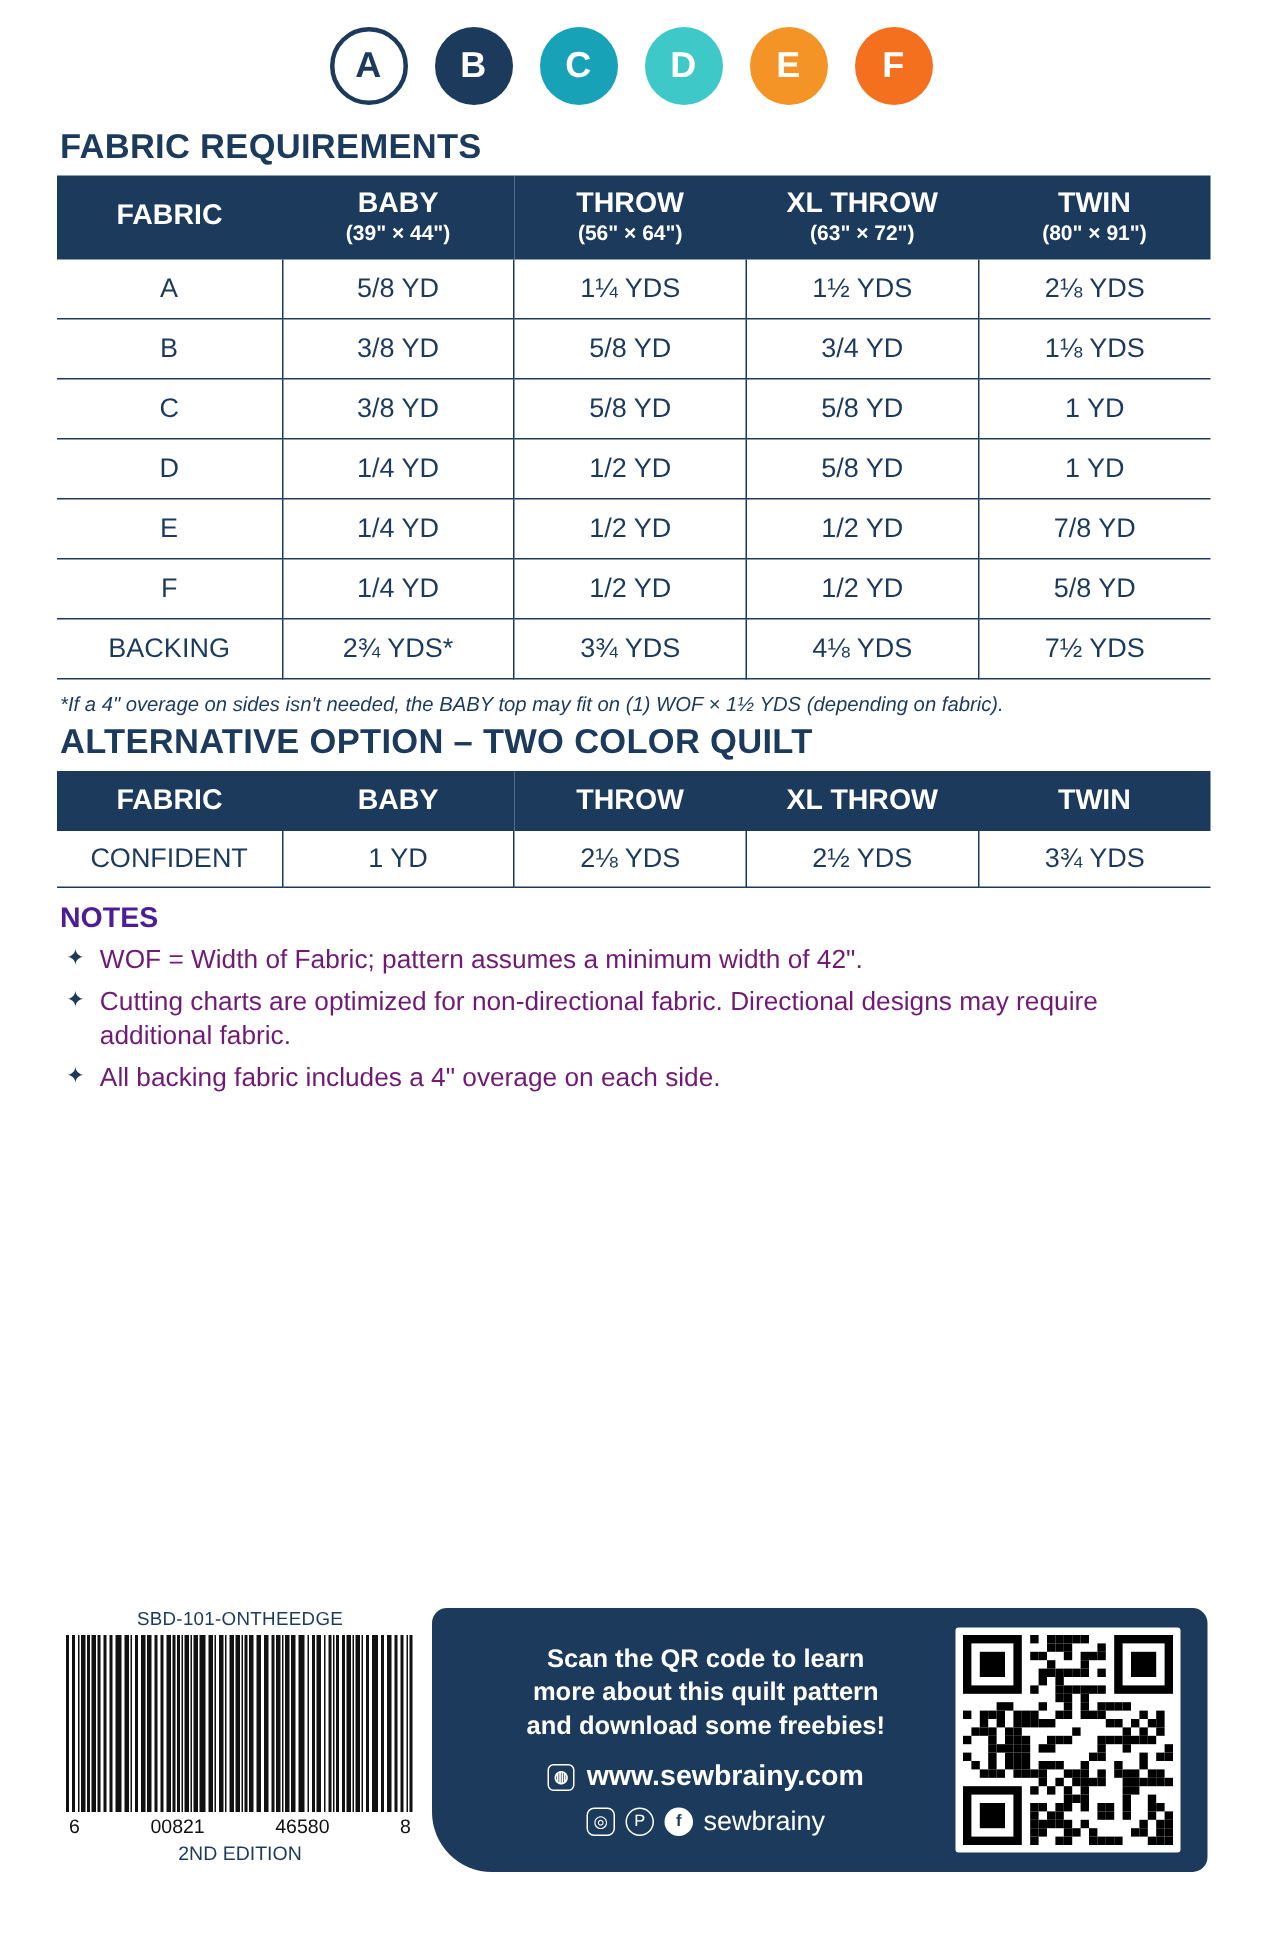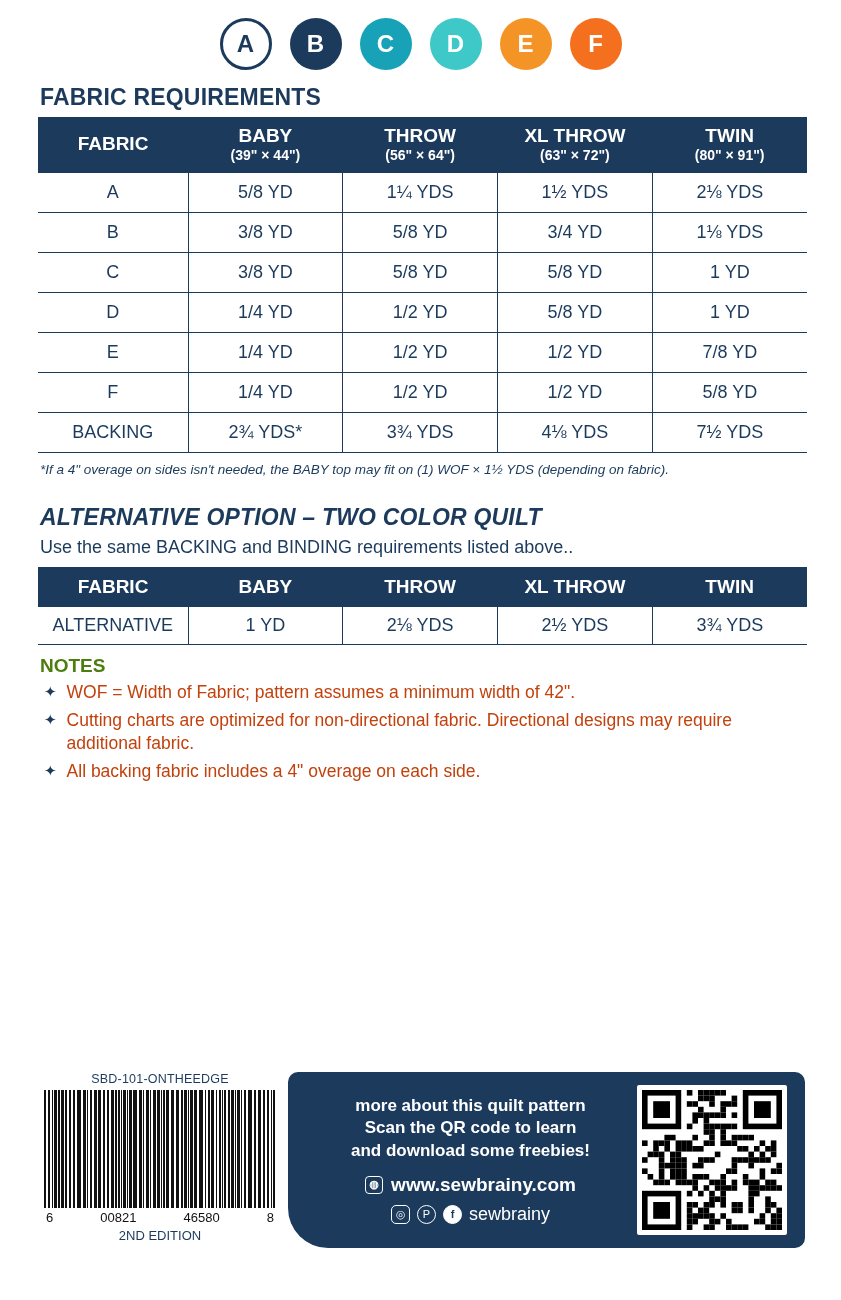--- a/index.html
+++ b/index.html
@@ -87,24 +87,24 @@
   }
   .tbl-alt tbody td {
     text-align:center; font-size:18px; color:#1b3a5c;
     padding: 8px 2px; border-bottom:1px solid #1b3a5c;
     border-right: 1px solid #1b3a5c;
   }
   .tbl-alt tbody td:last-child { border-right:none; }
   .tbl-alt colgroup col:first-child { width:150px; }
 
   
-  .notes-title { font-size: 19px; font-weight:bold; color:#4d7c0f; margin: 10px 0 4px 4px; }
+  .notes-title { font-size: 19px; font-weight:bold; color:#4c1d95; margin: 10px 0 4px 4px; }
   .note-row { display:flex; gap:10px; margin: 0 0 4px 8px; align-items:flex-start; }
   .note-star { color:#1b3a5c; font-size:15px; line-height:1.4; }
-  .note-text { font-size:17.5px; color:#c2410c; line-height:1.35; max-width:745px; }
+  .note-text { font-size:17.5px; color:#701a75; line-height:1.35; max-width:745px; }
 
   
   .footer { position:absolute; left:36px; right:36px; bottom: 28px; height: 200px; }
   .barcode-block {
     position:absolute; left: 8px; top: 0; width: 232px; text-align:center;
   }
   .sku { font-size: 12.5px; color:#1b3a5c; letter-spacing:.2px; margin-bottom:4px; }
   .barcode { height: 118px; display:flex; align-items:flex-end; gap:0; justify-content:center; }
   .barcode i { display:block; background:#111; height:100%; }
   .barcode-nums {
@@ -244,43 +244,42 @@
         <td>2¾ YDS*</td>
         <td>3¾ YDS</td>
         <td>4⅛ YDS</td>
         <td>7½ YDS</td>
       </tr>
     </tbody>
   </table>
 
   <div class="footnote">*If a 4" overage on sides isn't needed, the BABY top may fit on (1) WOF × 1½ YDS (depending on fabric).</div>
 
-  <div class="sec-title" style="margin-top:27px;font-style:italic;">ALTERNATIVE OPTION – TWO COLOR QUILT</div>
-  <div class="alt-sub">Use the same BACKING and BINDING requirements listed above..</div>
+  <div class="sec-title" style="margin-top:4px;">ALTERNATIVE OPTION – TWO COLOR QUILT</div>
 
   <table class="tbl-alt">
     <colgroup>
         <col>
         <col>
         <col>
         <col>
         <col>
       </colgroup>
     <thead>
       <tr>
         <th>FABRIC</th>
         <th>BABY</th>
         <th>THROW</th>
         <th>XL THROW</th>
         <th>TWIN</th>
       </tr>
     </thead>
     <tbody>
       <tr>
-        <td>ALTERNATIVE</td>
+        <td>CONFIDENT</td>
         <td>1 YD</td>
         <td>2⅛ YDS</td>
         <td>2½ YDS</td>
         <td>3¾ YDS</td>
       </tr>
     </tbody>
   </table>
 
   <div class="notes-title">NOTES</div>
   <div class="note-row">
@@ -368,22 +367,22 @@
         <span>6</span>
         <span>00821</span>
         <span>46580</span>
         <span>8</span>
       </div>
       <div class="edition">2ND EDITION</div>
     </div>
 
     <div class="qr-panel">
       <div class="qr-left">
+        <div class="line">Scan the QR code to learn</div>
         <div class="line">more about this quilt pattern</div>
-        <div class="line">Scan the QR code to learn</div>
         <div class="line">and download some freebies!</div>
         <div class="qr-web">
           <span class="globe">◍</span>
           <span>www.sewbrainy.com</span>
         </div>
         <div class="qr-social">
           <span class="soc">◎</span>
           <span class="soc round">P</span>
           <span class="soc round fb">f</span>
           <span>sewbrainy</span>

